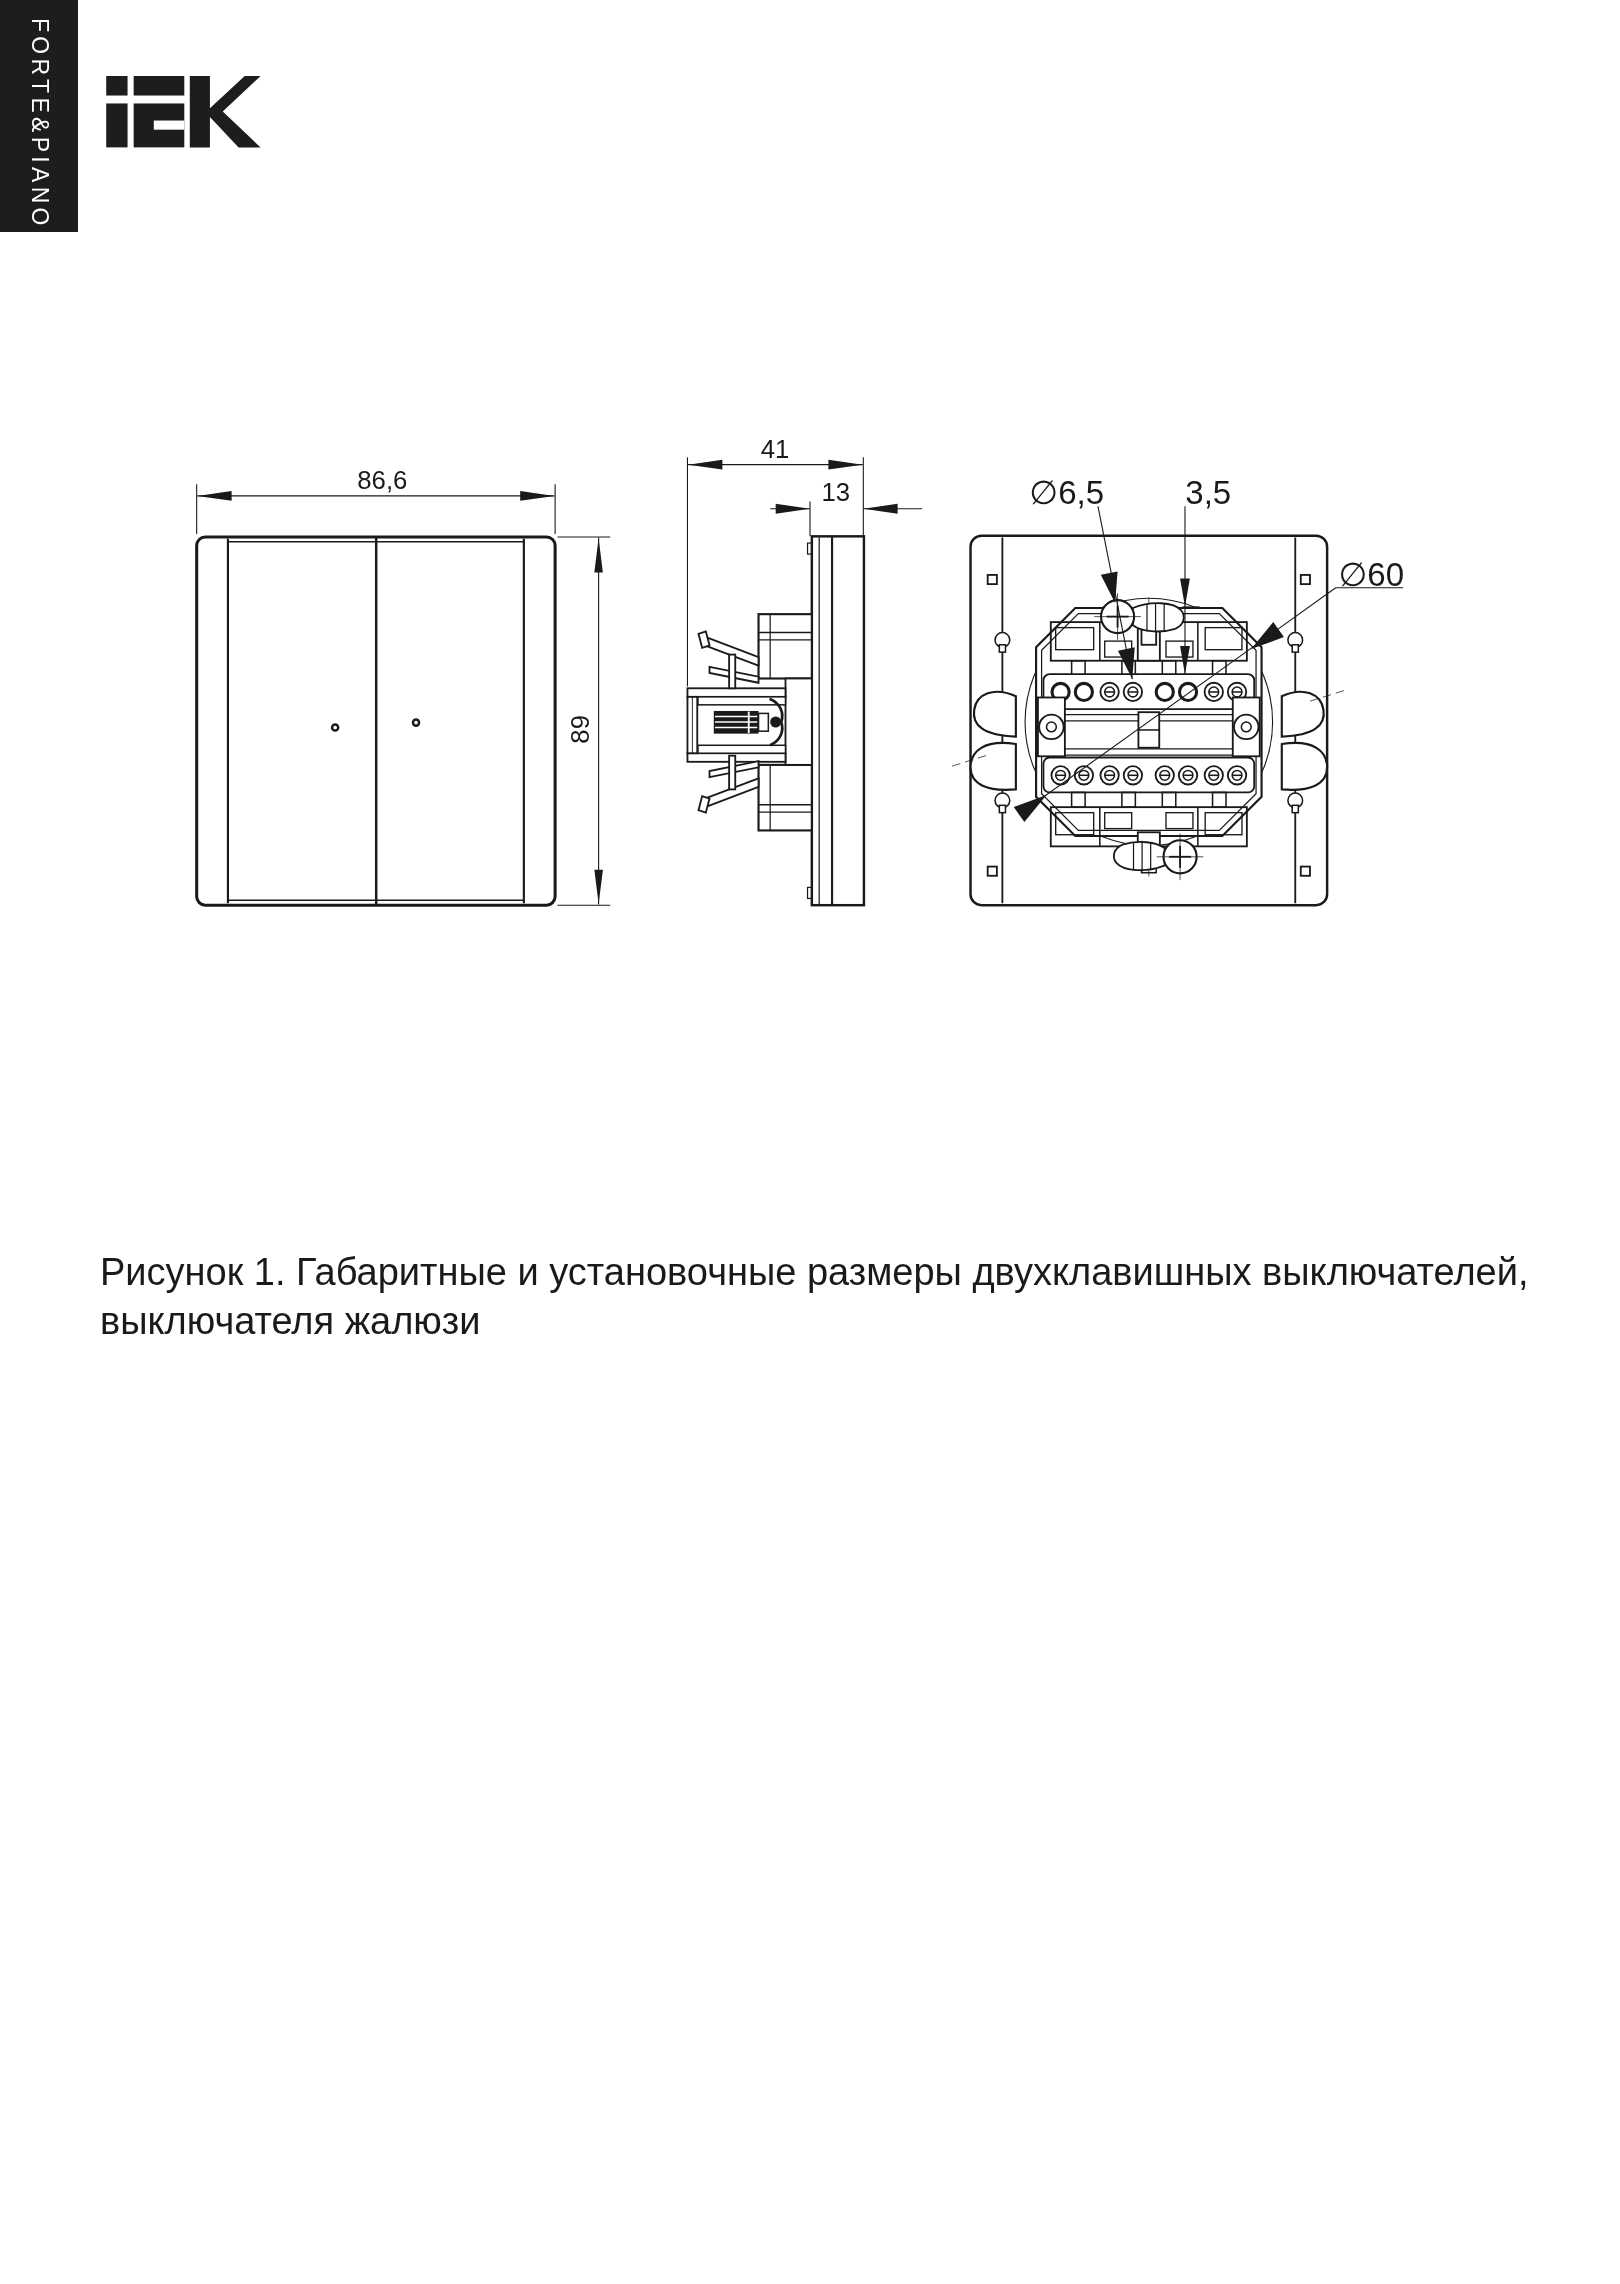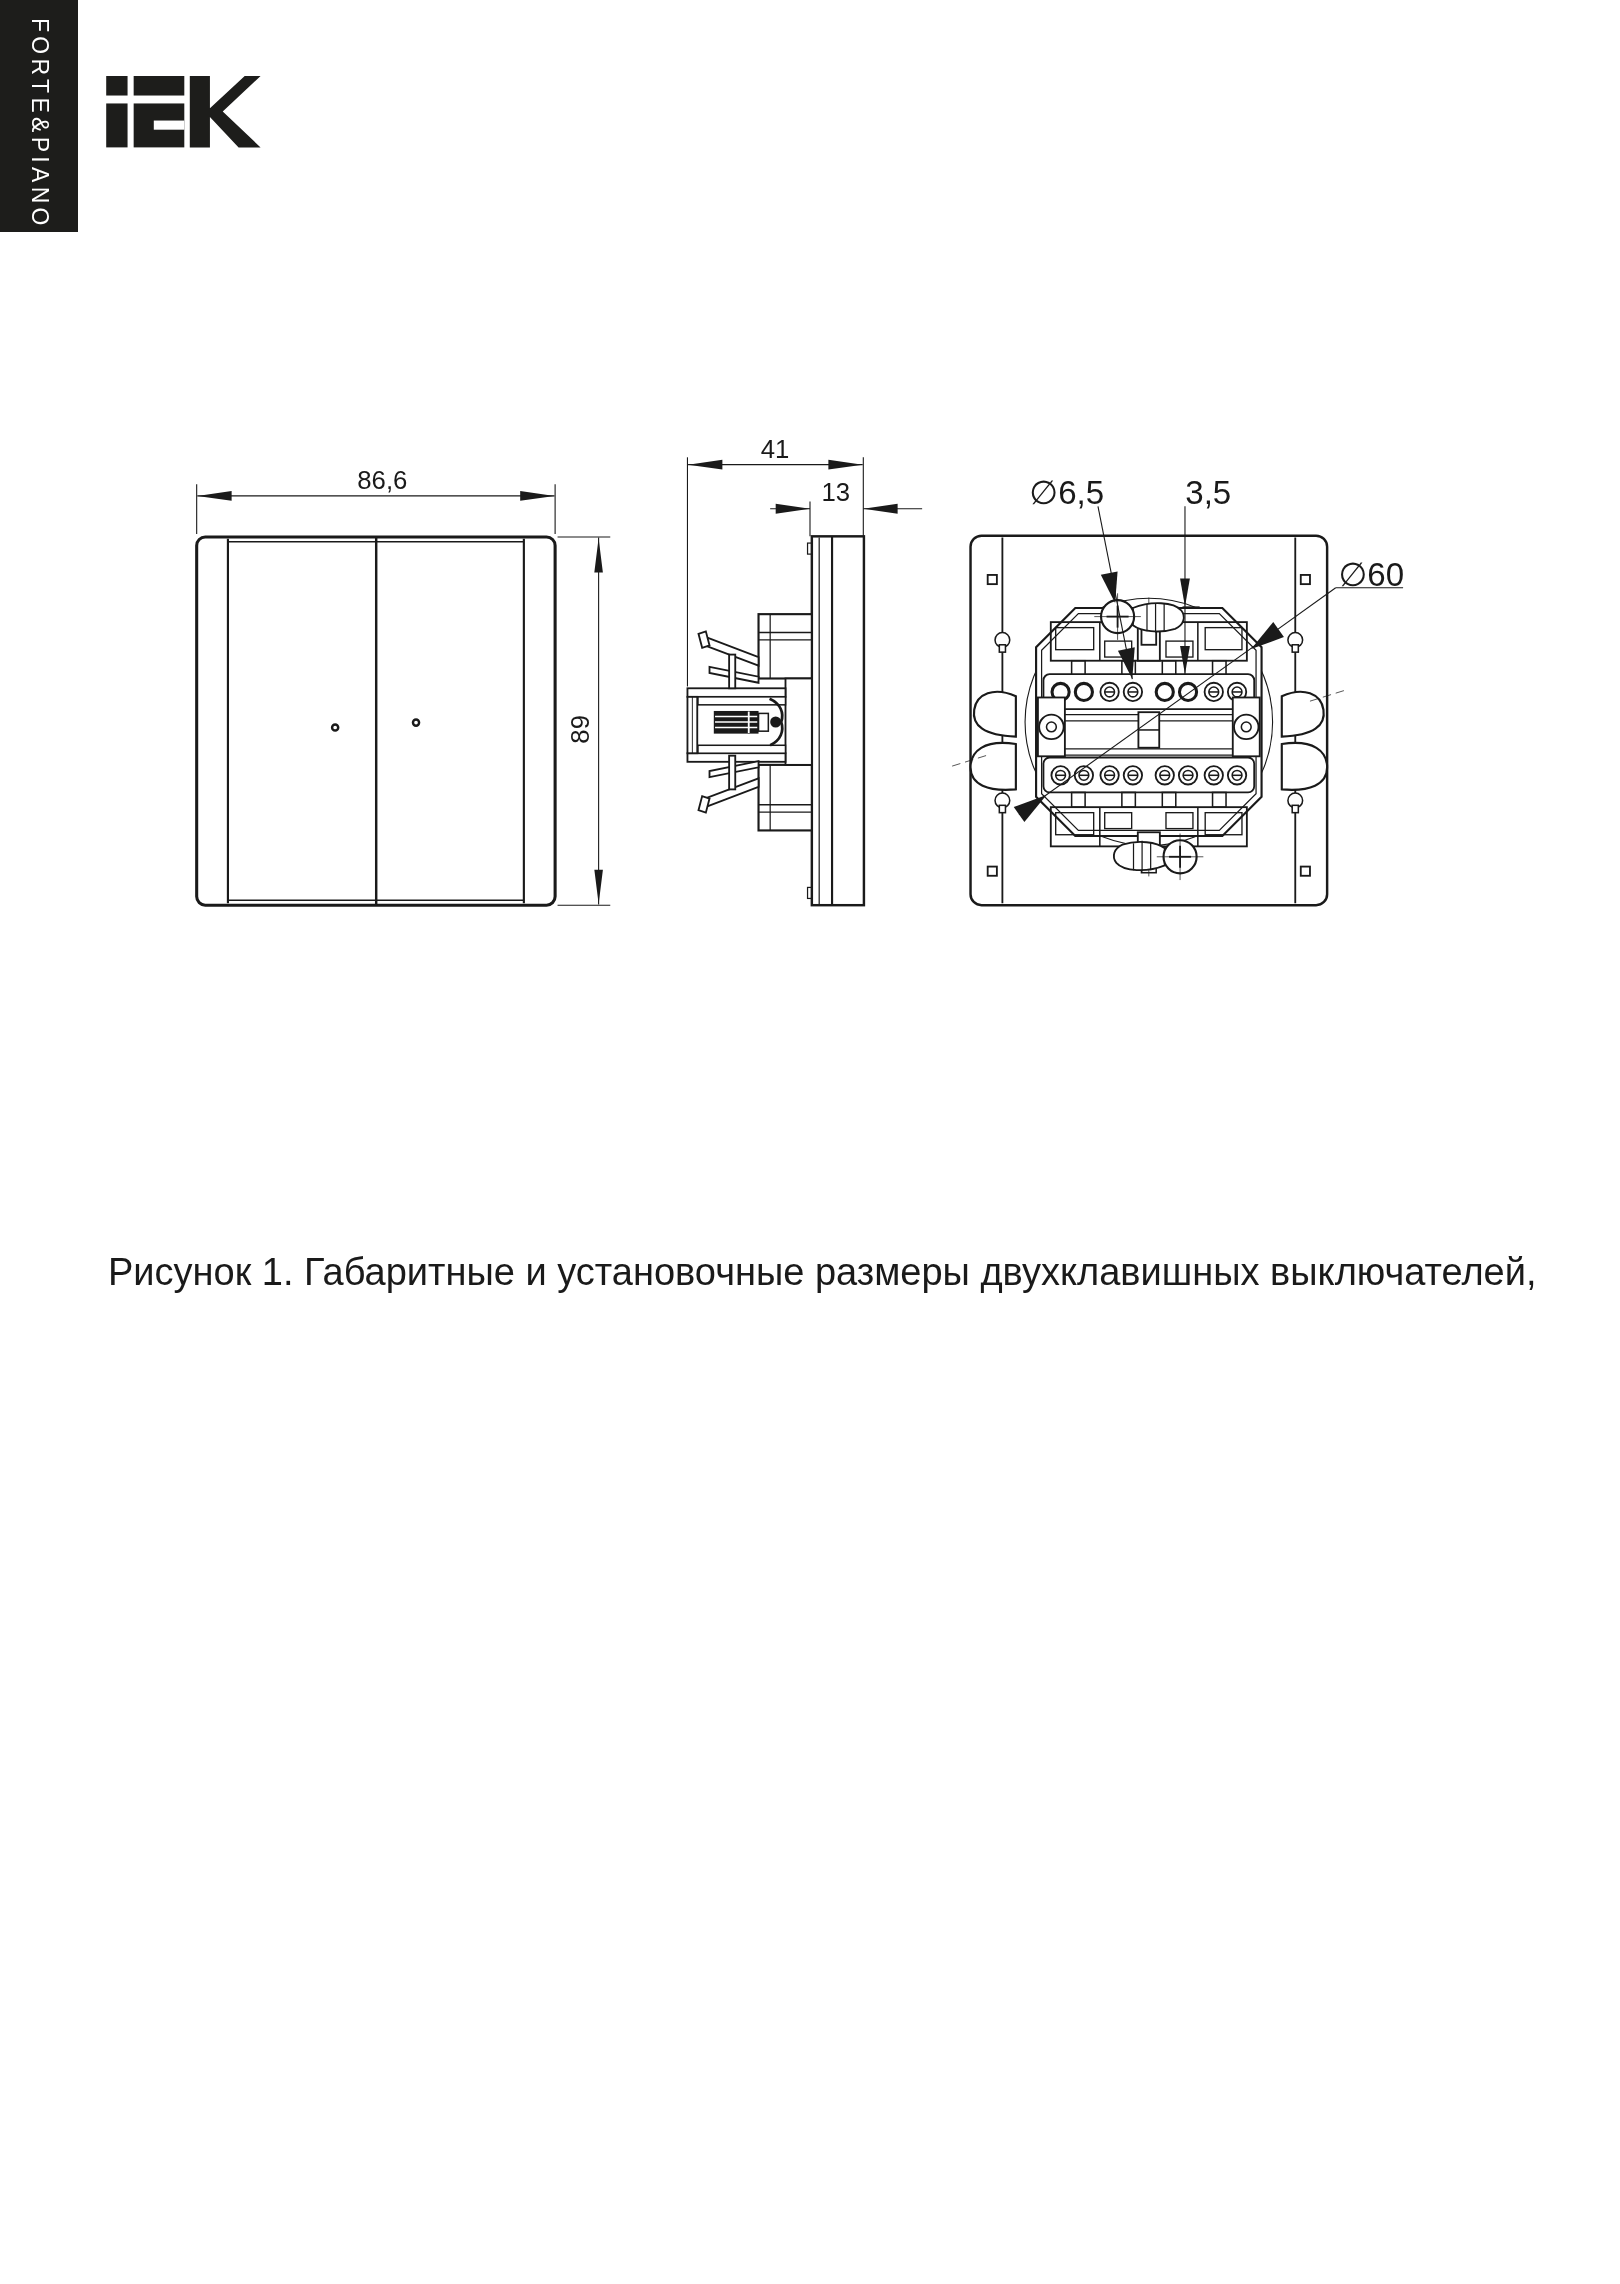--- a/index.html
+++ b/index.html
@@ -4,21 +4,21 @@
 <style>
   html,body{margin:0;padding:0;background:#e8e8e8;}
   .page{position:relative;width:1620px;height:2284px;background:#ffffff;overflow:hidden;
         font-family:"Liberation Sans",sans-serif;color:#1a1a1a;}
   .brandbar{position:absolute;left:0;top:0;width:78px;height:232px;background:#1d1d1b;
             display:flex;align-items:flex-start;justify-content:center;}
   .brandbar span{writing-mode:vertical-rl;font-size:23px;letter-spacing:4.3px;color:#ffffff;
                  padding-top:18.4px;font-weight:400;}
   .logo{position:absolute;left:106px;top:76px;}
   .drawing{position:absolute;left:0;top:0;}
-  .caption{position:absolute;left:108px;top:1248px;width:1489px;font-size:38px;
+  .caption{position:absolute;left:100px;top:1248px;width:1489px;font-size:38px;
            line-height:49px;color:#1a1a1a;}
   .caption div{white-space:nowrap;}
   svg text{font-family:"Liberation Sans",sans-serif;fill:#1a1a1a;}
 </style>
 </head>
 <body>
 
 <div class="page">
 
   <div class="brandbar">
@@ -326,16 +326,17 @@
         <polygon points="1708,1297 1654.5,1316.8 1671.9,1341.2" fill="#1a1a1a" stroke="none"></polygon>
       </g>
       <text x="1741" y="822" font-size="54" text-anchor="middle" stroke="none">∅6,5</text>
       <text x="1972" y="822" font-size="54" text-anchor="middle" stroke="none">3,5</text>
       <text x="2238" y="956" font-size="54" text-anchor="middle" stroke="none">∅60</text>
     </g>
   </svg>
 
   <div class="caption">
     <div>Рисунок 1. Габаритные и установочные размеры двухклавишных выключателей,</div>
+    <div>выключателя жалюзи</div>
   </div>
 
 </div>
 
 
 </body></html>

